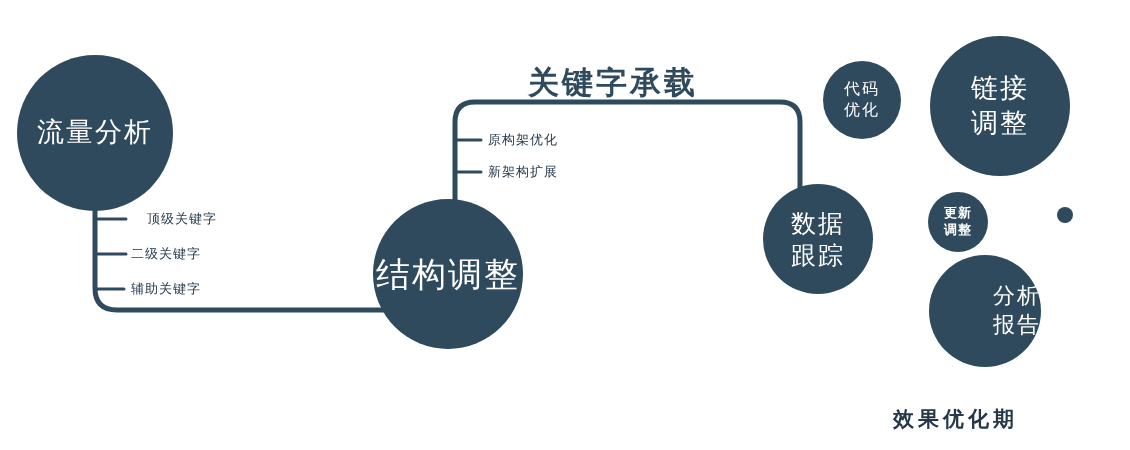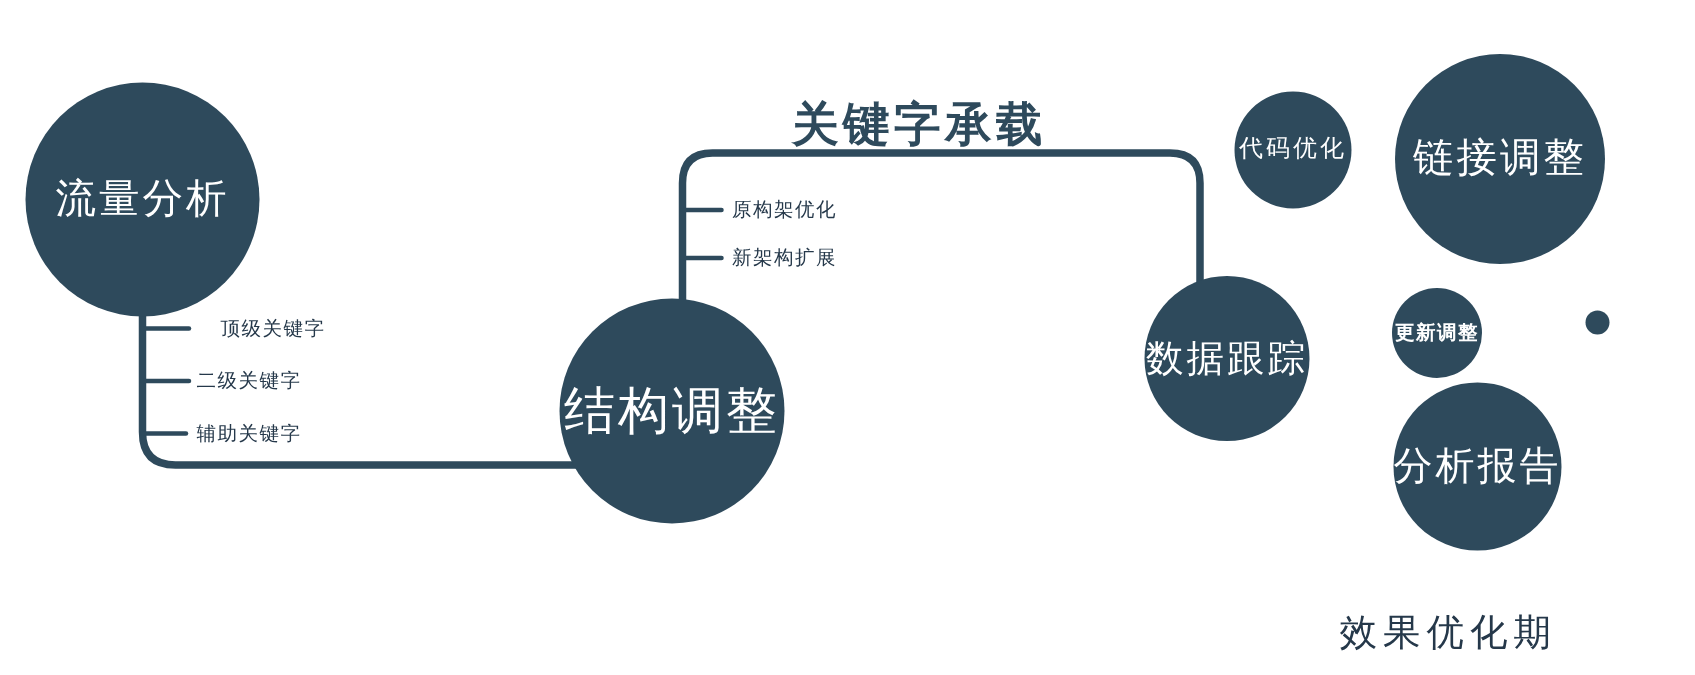--- a/index.html
+++ b/index.html
@@ -30,21 +30,21 @@
     stroke-linecap:round;
   }
   .main-line{stroke-width:5px;}
   .tick-line{stroke-width:3px;}
   .node{
     position:absolute;
     border-radius:50%;
     background:var(--primary);
     color:var(--node-text);
     display:flex;
-    flex-direction:row;
+    flex-direction:column;
     align-items:center;
     justify-content:center;
     text-align:center;
     letter-spacing:2px;
     line-height:1.3;
   }
   .edge-label{
     position:absolute;
     color:var(--primary);
     font-weight:600;
@@ -54,22 +54,22 @@
   .branch-label{
     position:absolute;
     color:var(--label-text);
     font-size:13px;
     letter-spacing:1px;
     white-space:nowrap;
   }
   .caption{
     position:absolute;
     color:var(--label-text);
-    font-size:25px;
-    font-weight:400;
+    font-size:21px;
+    font-weight:700;
     letter-spacing:4px;
     white-space:nowrap;
   }
   .dot{
     position:absolute;
     border-radius:50%;
     background:var(--primary);
   }
 </style>
 </head>
@@ -110,21 +110,21 @@
     <span>调整</span>
   </div>
 
   <div class="node" style="left:928px;top:192px;width:60px;height:60px;font-size:13px;font-weight:bold;letter-spacing:1px;">
     <span>更新</span>
     <span>调整</span>
   </div>
 
   <div class="dot" style="left:1057px;top:207px;width:16px;height:16px;"></div>
 
-  <div class="node" style="left:929px;top:255px;width:112px;height:112px;font-size:26px;">
+  <div class="node" style="left:929px;top:255px;width:112px;height:112px;font-size:22px;align-items:flex-end;">
     <span>分析</span>
     <span>报告</span>
   </div>
 
   <div class="edge-label" style="left:528px;top:62px;font-size:31px;">关键字承载</div>
 
 
   <div class="branch-label" style="left:131px;top:210px;margin-left:16px;">顶级关键字</div>
   <div class="branch-label" style="left:131px;top:245px;">二级关键字</div>
   <div class="branch-label" style="left:131px;top:280px;">辅助关键字</div>

